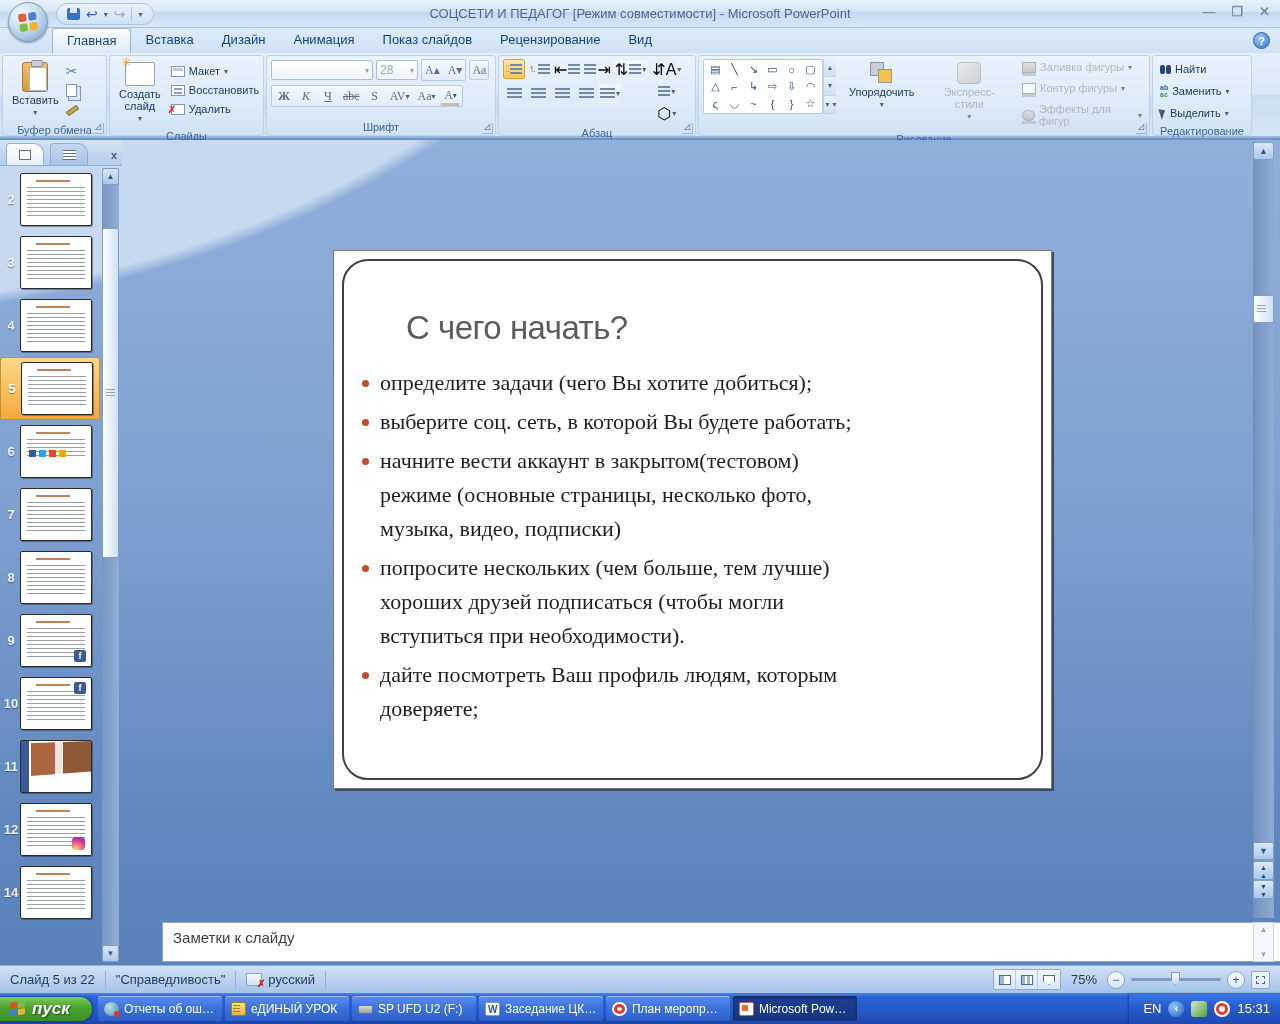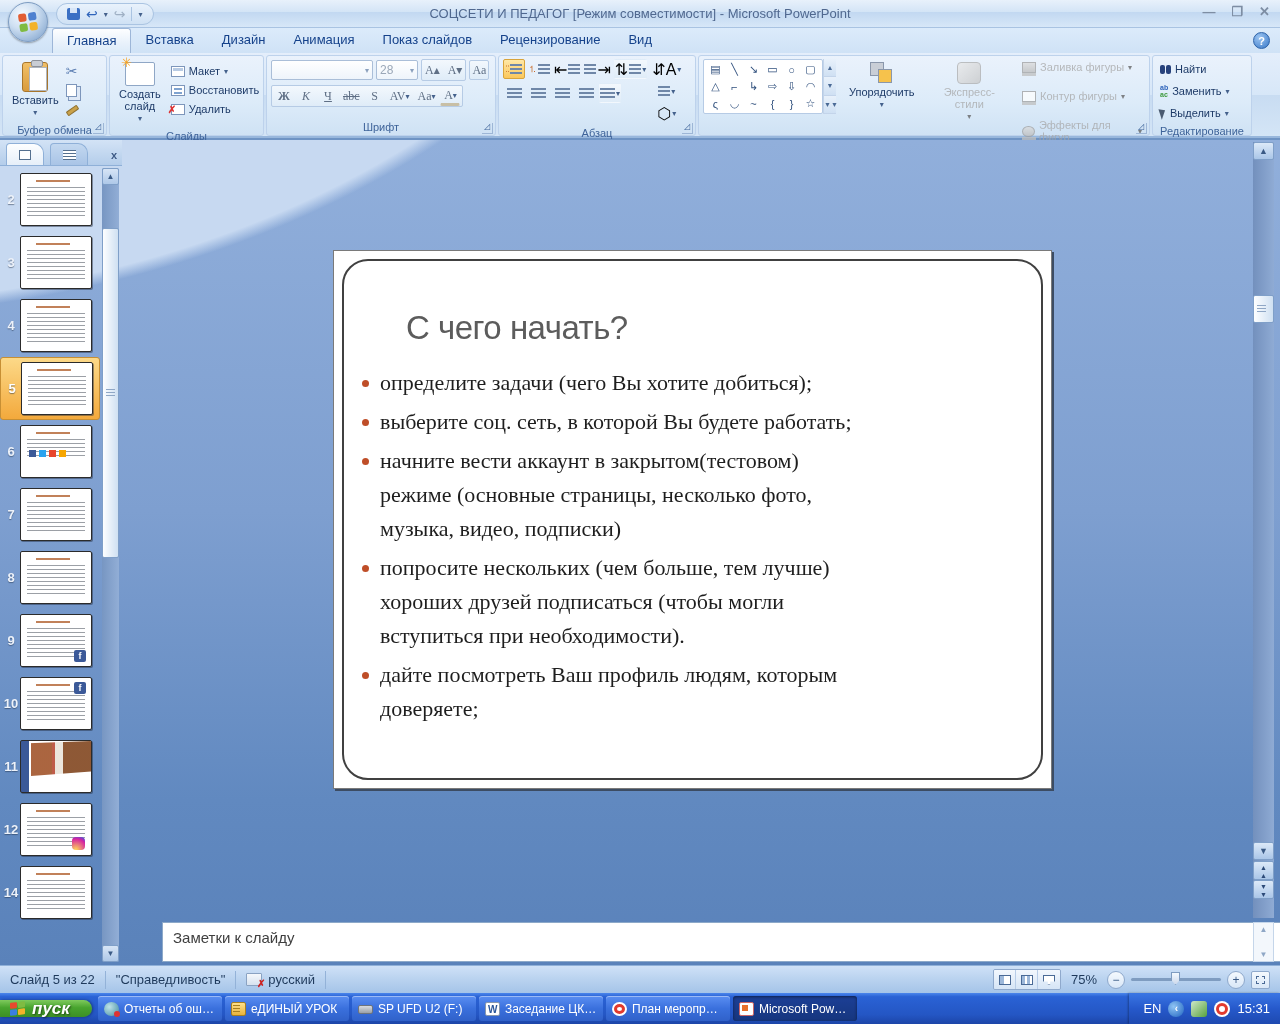--- a/index.html
+++ b/index.html
@@ -105,21 +105,21 @@
   .gallery-scroll { width:13px; border-left:1px solid #c3d4ea; display:flex; flex-direction:column; }
   .gallery-scroll span { flex:1; font-size:7px; color:#4a6a96; text-align:center; line-height:17px;
     background:linear-gradient(180deg,#e8f1fb,#cfe0f3); border-bottom:1px solid #c3d4ea; }
   .arrange-ic { width:24px; height:22px; position:relative; }
   .arrange-ic i { position:absolute; width:14px; height:14px; border:1px solid #8a97ab; }
   .arrange-ic i:first-child { left:0; top:0; background:#c9ced6; }
   .arrange-ic i:last-child { left:8px; top:7px; background:#f6c24c; }
   .qstyle-ic { width:24px; height:22px; background:linear-gradient(135deg,#e7e9ee,#c2c7cf); border:1px solid #a7adb8; border-radius:4px; }
   .fill-ic { width:14px; height:11px; background:linear-gradient(180deg,#d8dade,#b9bcc2); border:1px solid #9aa0a9; position:relative; }
   .fill-ic::after { content:""; position:absolute; left:-1px; bottom:-4px; width:14px; height:3px; background:#c8bfa5; }
-  .draw-right { display:flex; flex-direction:column; gap:13px; justify-content:center; }
+  .draw-right { display:flex; flex-direction:column; gap:5px; justify-content:center; }
 
   
   .find-ic { width:5px; height:9px; background:#27427c; border-radius:2px; box-shadow:6px 0 0 #27427c; margin-right:6px; }
   .repl-ic { font-size:7px; line-height:7px; color:#2f64bb; font-weight:bold; }
   .repl-ic b { color:#3d9a3d; }
   .cursor-ic { width:0; height:0; border-left:6px solid #4a5a70; border-top:3px solid transparent; border-bottom:8px solid transparent; transform:rotate(-18deg); }
   .edit-col { display:flex; flex-direction:column; gap:5px; padding-top:2px; }
 
   
   .workspace { position:absolute; left:0; top:140px; width:1280px; height:825px;
@@ -230,21 +230,21 @@
   .zoom-track { width:90px; height:3px; background:#7f9cc0; border-radius:2px; position:relative; }
   .zoom-marker { position:absolute; left:40px; top:-6px; width:9px; height:13px; background:linear-gradient(180deg,#f4f9fe,#cdd9ec);
     border:1px solid #7f9cc0; clip-path:polygon(0 0,100% 0,100% 60%,50% 100%,0 60%); }
   .fit-btn { width:19px; height:18px; border:1px solid #8fa9cc; border-radius:2px;
     background:linear-gradient(180deg,#f4f9fe,#d9e7f7); position:relative; }
   .fit-btn::after { content:""; position:absolute; inset:4px; border:1px dashed #4a6a96; }
 
   
   .taskbar { position:absolute; left:0; top:993px; width:1280px; height:31px;
     background:linear-gradient(180deg,#4a86ec 0%,#2a62d5 12%,#2456c4 70%,#1c45a8 100%); display:flex; align-items:center; }
-  .start-btn { height:17px; padding:0 22px 0 10px; display:flex; align-items:center; gap:6px;
+  .start-btn { height:24px; padding:0 22px 0 10px; display:flex; align-items:center; gap:6px;
     background:linear-gradient(180deg,#7fca5d 0%,#48a42e 45%,#3c8f26 100%);
     border-radius:0 14px 14px 0; box-shadow:1px 0 3px rgba(0,0,0,.4); color:#fff; font-weight:bold;
     font-size:17px; font-style:italic; text-shadow:1px 1px 2px rgba(0,0,0,.5); }
   .win-flag { width:16px; height:14px; display:grid; grid-template-columns:7px 7px; grid-template-rows:6px 6px; gap:1px; transform:skewY(-6deg); }
   .win-flag i:nth-child(1){background:#e64a2e;border-radius:1px;}
   .win-flag i:nth-child(2){background:#7fbb42;border-radius:1px;}
   .win-flag i:nth-child(3){background:#3a7fe0;border-radius:1px;}
   .win-flag i:nth-child(4){background:#f3b229;border-radius:1px;}
   .tasks { display:flex; gap:3px; margin-left:6px; }
   .task-btn { width:124px; height:25px; border-radius:3px; display:flex; align-items:center; gap:5px; padding:0 6px;

